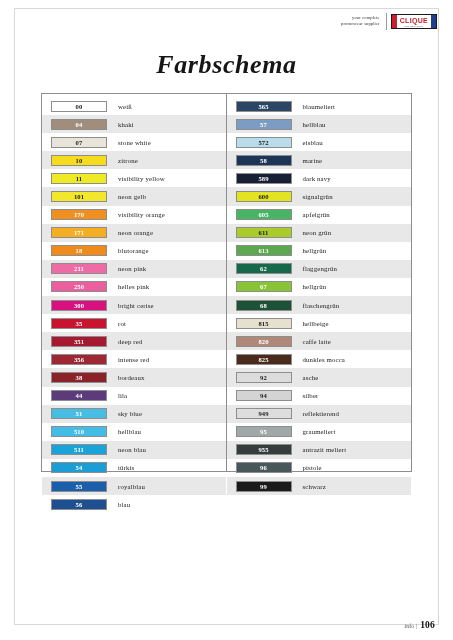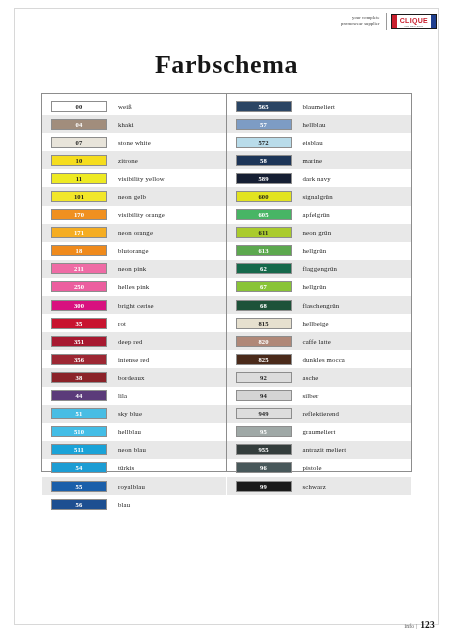--- a/index.html
+++ b/index.html
@@ -95,20 +95,21 @@
   #title {
     position: absolute;
     left: 0; top: 50px;
     width: 453px;
     text-align: center;
     font-family: "Liberation Serif", serif;
     font-weight: bold;
     font-size: 26px;
     letter-spacing: .6px;
     color: #161616;
+    font-style: italic;
   }
 
   
   #table {
     position: absolute;
     left: 41px; top: 93px;
     width: 371px;
     height: 379px;
     border: 1px solid #8d8d8d;
     box-sizing: border-box;
@@ -475,15 +476,15 @@
           <div class="swatch" style="background: rgb(26, 26, 26);">
             <span class="swatch-code" style="color: rgb(255, 255, 255);">99</span>
           </div>
           <span class="row-name">schwarz</span>
         </div>
       </div>
   </div>
 
   <div id="footer">
     <span id="footer-label">info |</span>
-    <span id="footer-page">123</span>
+    <span id="footer-page">106</span>
   </div>
 </div>
 
 </body></html>

